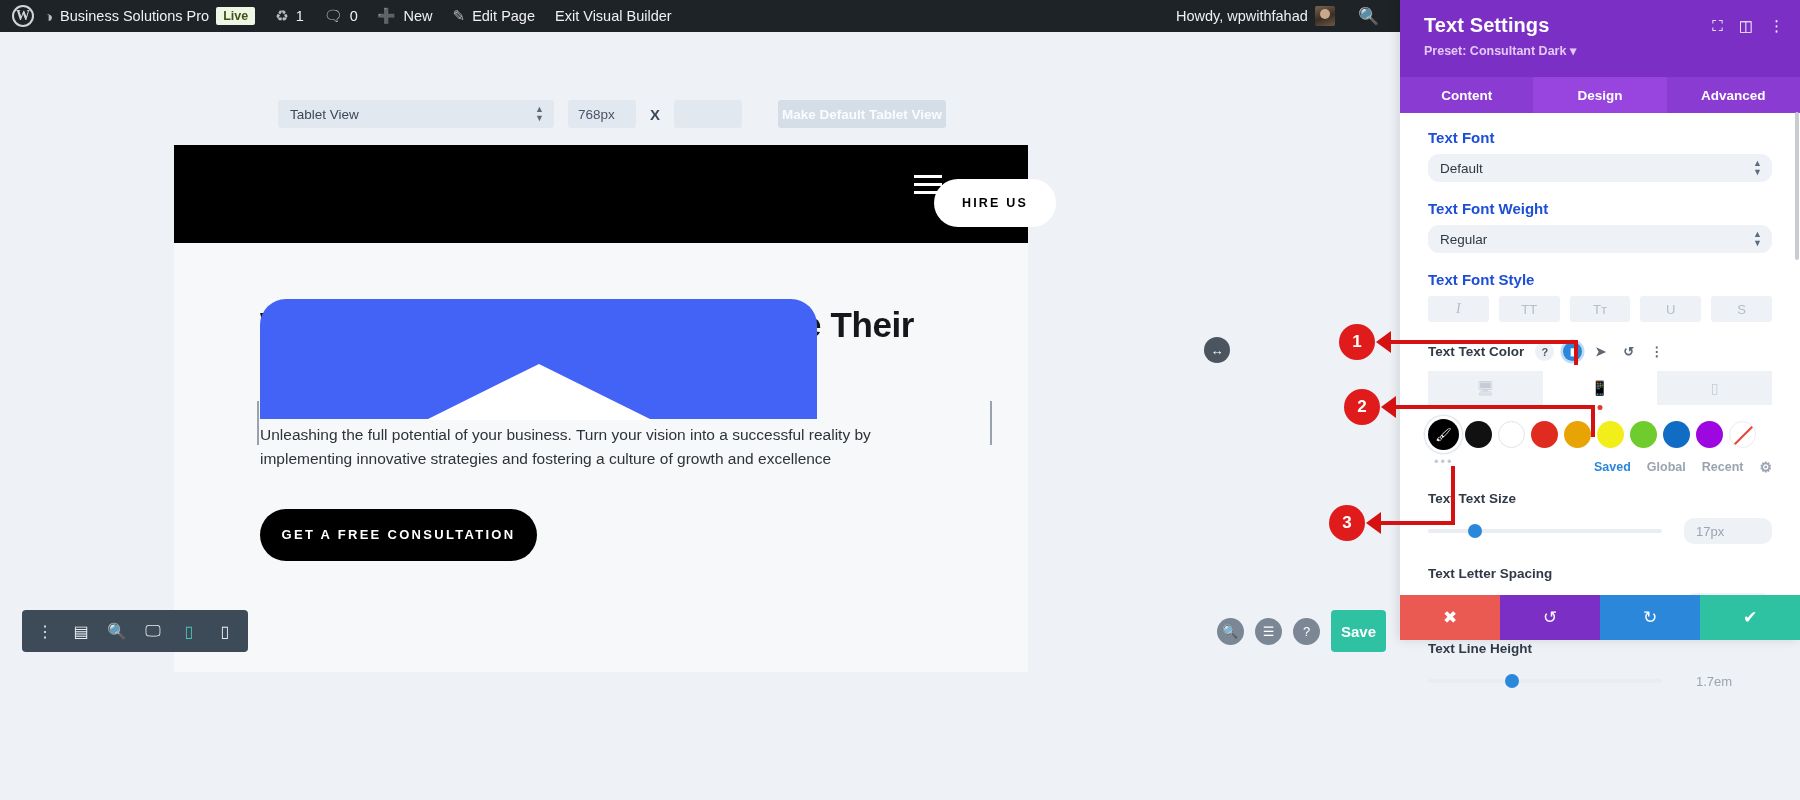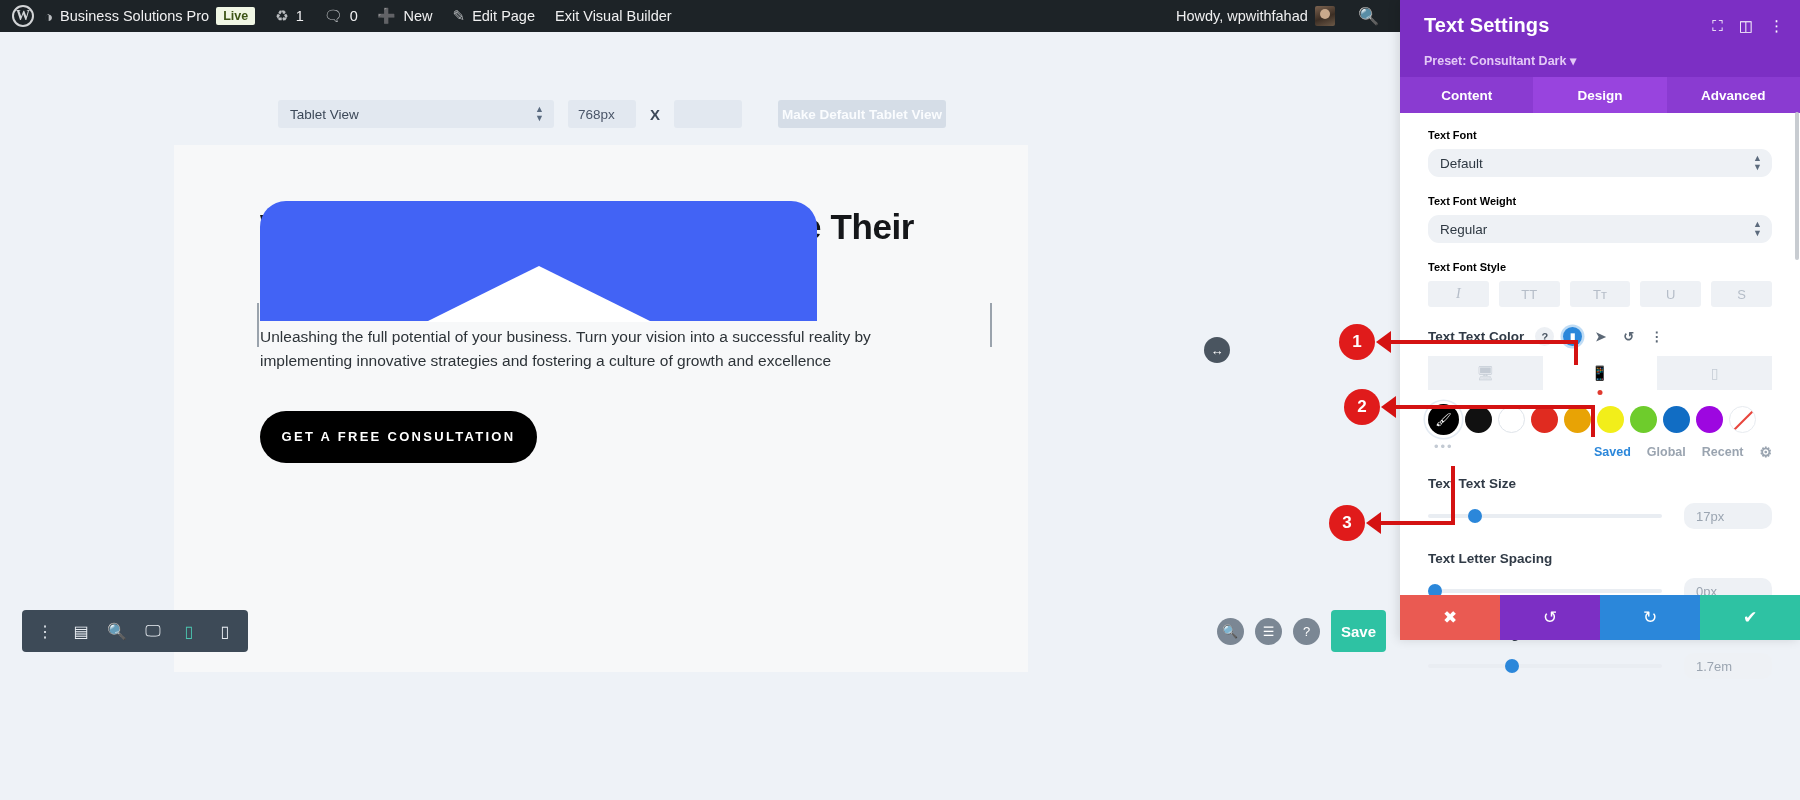--- a/index.html
+++ b/index.html
@@ -119,28 +119,28 @@
   .save-btn { width:55px;height:42px;border-radius:4px;background:#2ec2a3;color:#fff;
               font-size:15px;font-weight:700;display:flex;align-items:center;justify-content:center; }
 
   
   .panel {
     position:absolute; top:0; right:0; width:400px; height:640px; background:#fff;
     box-shadow:-2px 0 10px rgba(0,0,0,.12);
   }
   .panel-head { background:#7c2fc4; padding:14px 20px 13px 24px; position:relative; height:77px; }
   .panel-title { color:#fff; font-size:20px; font-weight:700; letter-spacing:.1px; }
-  .panel-preset { color:#e3c9f6; font-size:12.5px; font-weight:700; margin-top:16px; }
+  .panel-preset { color:#e3c9f6; font-size:12.5px; font-weight:700; margin-top:6px; }
   .panel-head-icons { position:absolute; right:16px; top:17px; display:flex; gap:16px; color:#fff; font-size:15px; }
   .panel-tabs { display:flex; background:#8a3bd1; height:36px; }
   .ptab { flex:1; display:flex; align-items:center; justify-content:center; color:#fff;
           font-size:13.5px; font-weight:700; }
   .ptab.sel { background:#9844de; }
   .panel-body { padding:16px 28px 0 28px; height:645px; overflow:hidden; position:relative; }
-  .fld-label { font-size:11px; color:#000000; font-weight:700; margin-bottom:8px; }
+  .fld-label { font-size:15px; color:#1d4ed8; font-weight:700; margin-bottom:8px; }
   .fld-select {
     height:28px; background:#eef1f5; border-radius:11px; display:flex; align-items:center;
     padding:0 12px; font-size:13.5px; color:#2e3842; position:relative; margin-bottom:18px;
   }
   .fld-select .caret { position:absolute; right:10px; font-size:9px; color:#5c6b7d; line-height:1.05; }
   .style-row { display:flex; gap:10px; margin-bottom:20px; }
   .style-btn { flex:1; height:26px; background:#eef1f5; border-radius:3px; color:#b5bdc8;
                display:flex; align-items:center; justify-content:center; font-size:13px; }
   .style-btn.i { font-style:italic; font-family:"Liberation Serif", serif; font-size:14px;}
 
@@ -258,20 +258,30 @@
         <span>768px</span>
       </div>
       <span class="vp-x">X</span>
       <div class="vp-num2"></div>
       <div class="vp-default-btn">
         <span>Make Default Tablet View</span>
       </div>
     </div>
 
     <div class="site">
+      <div class="site-header">
+        <div class="hamburger">
+            <i></i>
+            <i></i>
+            <i></i>
+          </div>
+        <div class="hire-btn">
+          <span>HIRE US</span>
+        </div>
+      </div>
       <div class="site-body">
         <h1 class="hero">We Empower Businesses to Forge Their Own Paths</h1>
         <div class="hero-p">
           <span class="text-caret"></span>
           <span class="text-caret r"></span>
           <span>Unleashing the full potential of your business. Turn your vision into a successful reality by implementing innovative strategies and fostering a culture of growth and excellence</span>
         </div>
         <div class="cta-btn">
           <span>GET A FREE CONSULTATION</span>
         </div>

